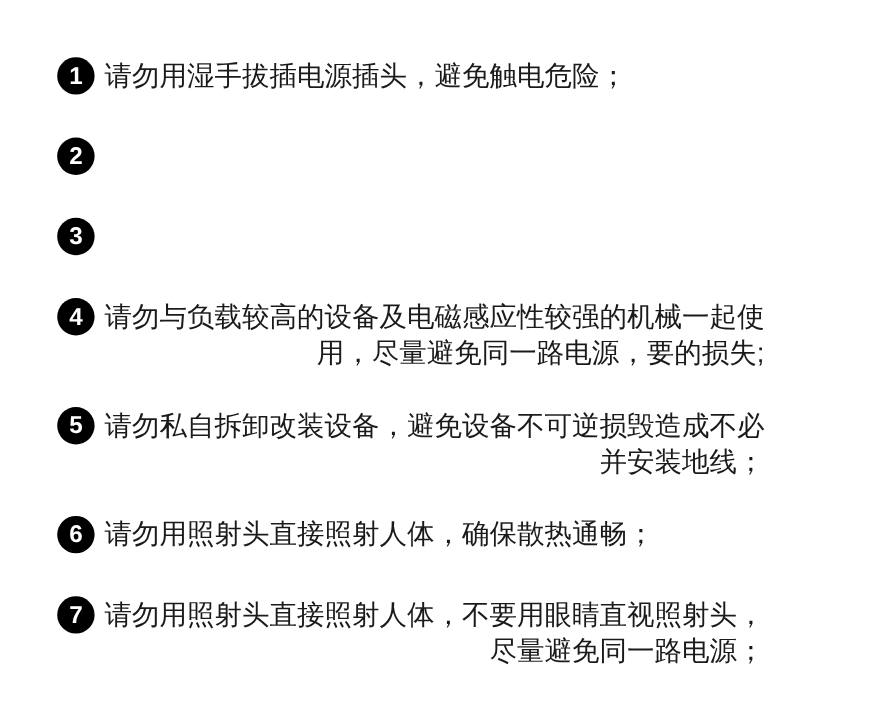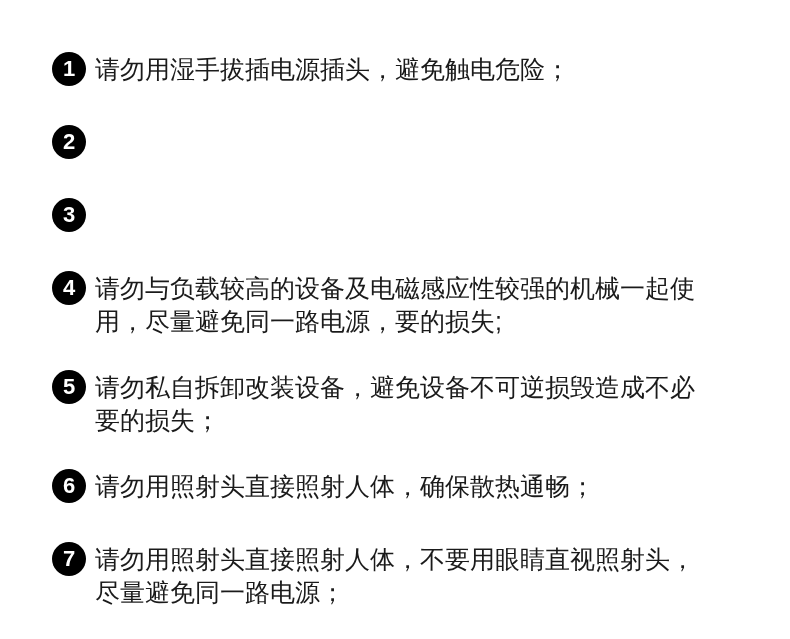--- a/index.html
+++ b/index.html
@@ -50,20 +50,21 @@
     justify-content:center;
     line-height:1;
   }
   .lines{
     color:var(--text);
     font-size:25px;
     line-height:33px;
   }
   .line{
     white-space:nowrap;
+    text-align:right;
   }
 </style>
 </head>
 <body>
 
 <div class="page">
 
   <div class="item">
     <span class="badge">1</span>
     <div class="lines">
@@ -84,21 +85,21 @@
     <div class="lines">
       <div class="line">请勿与负载较高的设备及电磁感应性较强的机械一起使</div>
       <div class="line">用，尽量避免同一路电源，要的损失;</div>
     </div>
   </div>
 
   <div class="item two">
     <span class="badge">5</span>
     <div class="lines">
       <div class="line">请勿私自拆卸改装设备，避免设备不可逆损毁造成不必</div>
-      <div class="line">要的损失；</div>
+      <div class="line">并安装地线；</div>
     </div>
   </div>
 
   <div class="item">
     <span class="badge">6</span>
     <div class="lines">
       <div class="line">请勿用照射头直接照射人体，确保散热通畅；</div>
     </div>
   </div>
 

